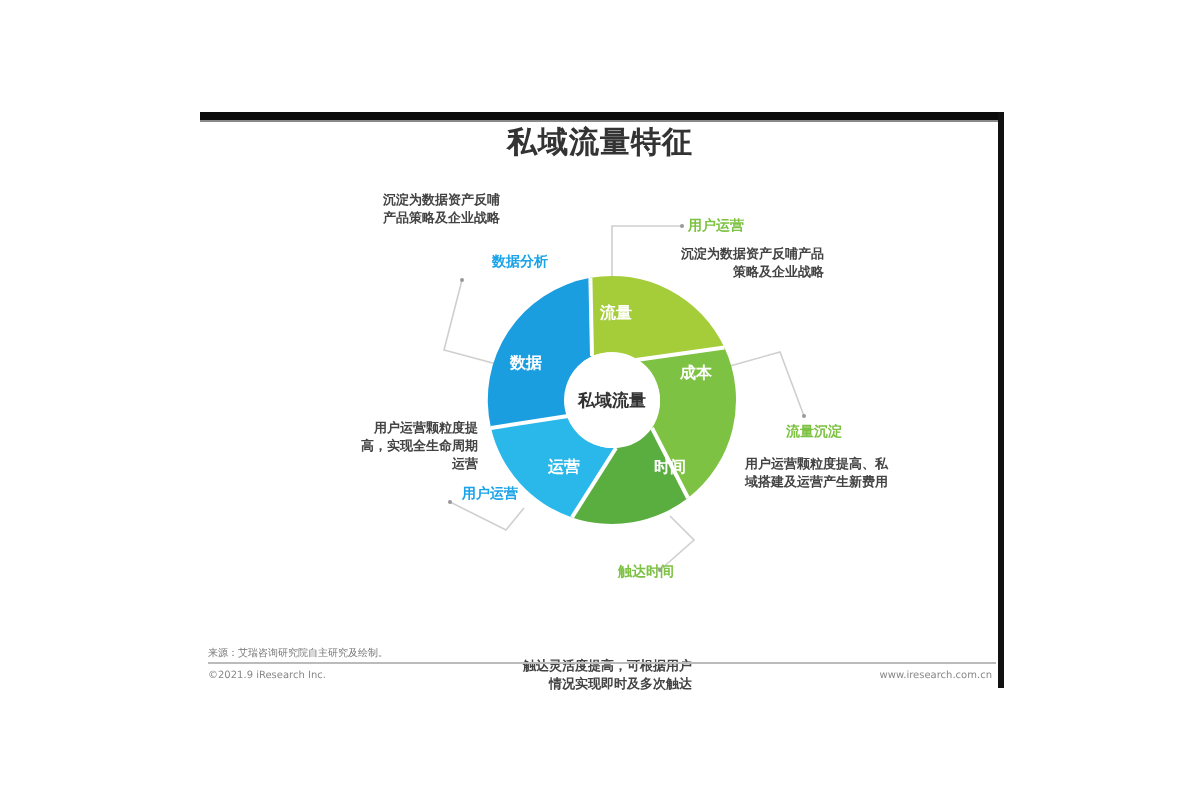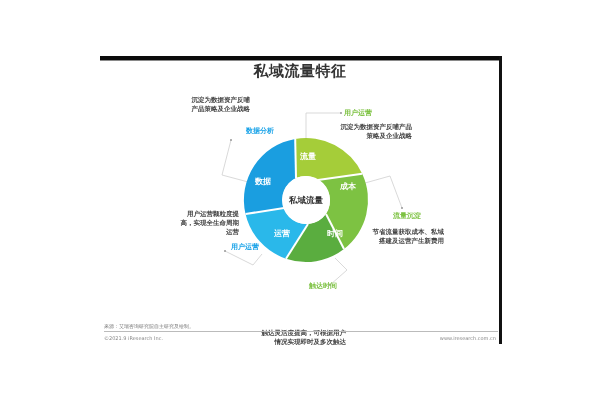--- a/index.html
+++ b/index.html
@@ -98,21 +98,21 @@
   <text class="center-label" x="306" y="203" text-anchor="middle">私域流量</text>
 </svg>
 
 <div class="desc" style="left:188px; top:96px; width:62px;">沉淀为数据资产反哺产品策略及企业战略</div>
 <div class="heading blue" style="left:190px; top:126px; width:60px;">数据分析</div>
 
 <div class="heading green" style="left:344px; top:108px; width:40px; text-align:left;">用户运营</div>
 <div class="desc" style="left:338px; top:123px; width:74px;">沉淀为数据资产反哺产品策略及企业战略</div>
 
 <div class="heading green" style="left:384px; top:211px; width:46px;">流量沉淀</div>
-<div class="desc" style="left:370px; top:228px; width:74px;">节省流量获取成本、私域搭建及运营产生新费用</div>
+<div class="desc" style="left:370px; top:228px; width:74px;">用户运营颗粒度提高、私域搭建及运营产生新费用</div>
 
 <div class="desc" style="left:175px; top:210px; width:64px;">用户运营颗粒度提高，实现全生命周期运营</div>
 <div class="heading blue" style="left:180px; top:242px; width:50px;">用户运营</div>
 
 <div class="heading green" style="left:287px; top:281px; width:50px;text-align:right;">触达时间</div>
 <div class="desc" style="left:260px; top:297px; width:86px;margin-top:32px;">触达灵活度提高，可根据用户情况实现即时及多次触达</div>
 
 <div class="source">来源：艾瑞咨询研究院自主研究及绘制。</div>
 <div class="footer-rule"></div>
 <div class="copyright">©2021.9 iResearch Inc.</div>

